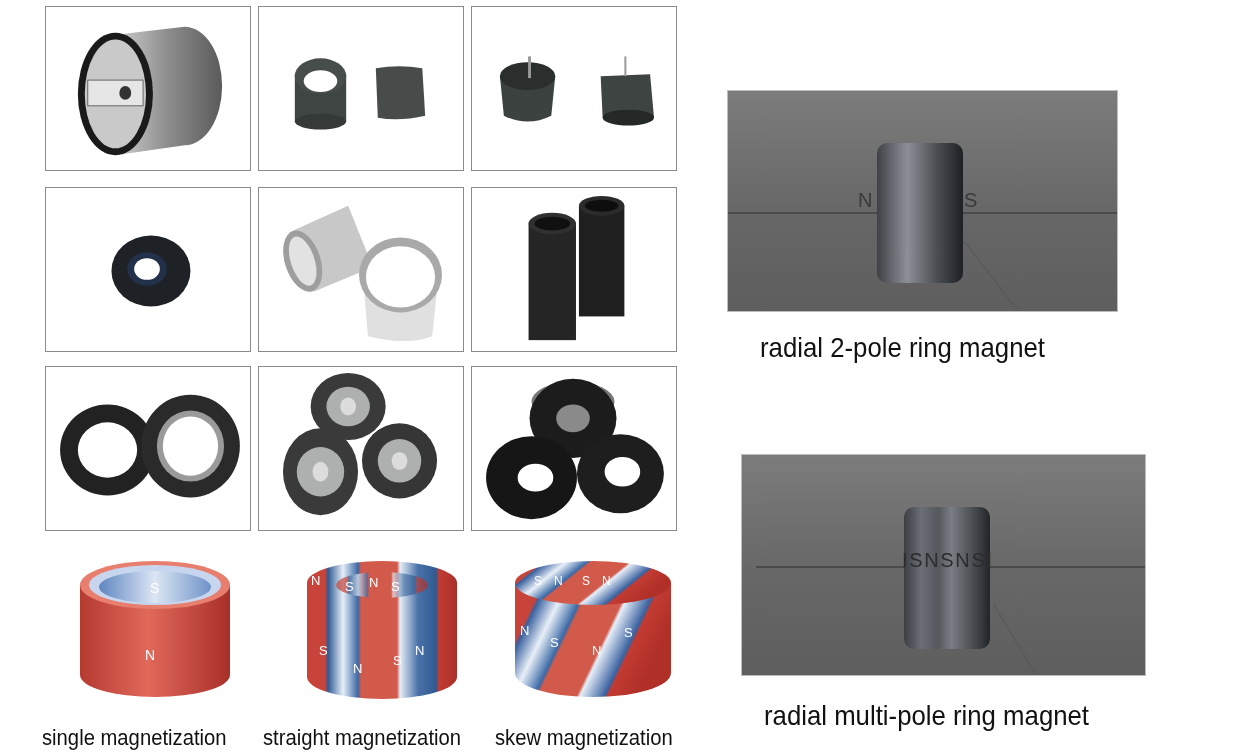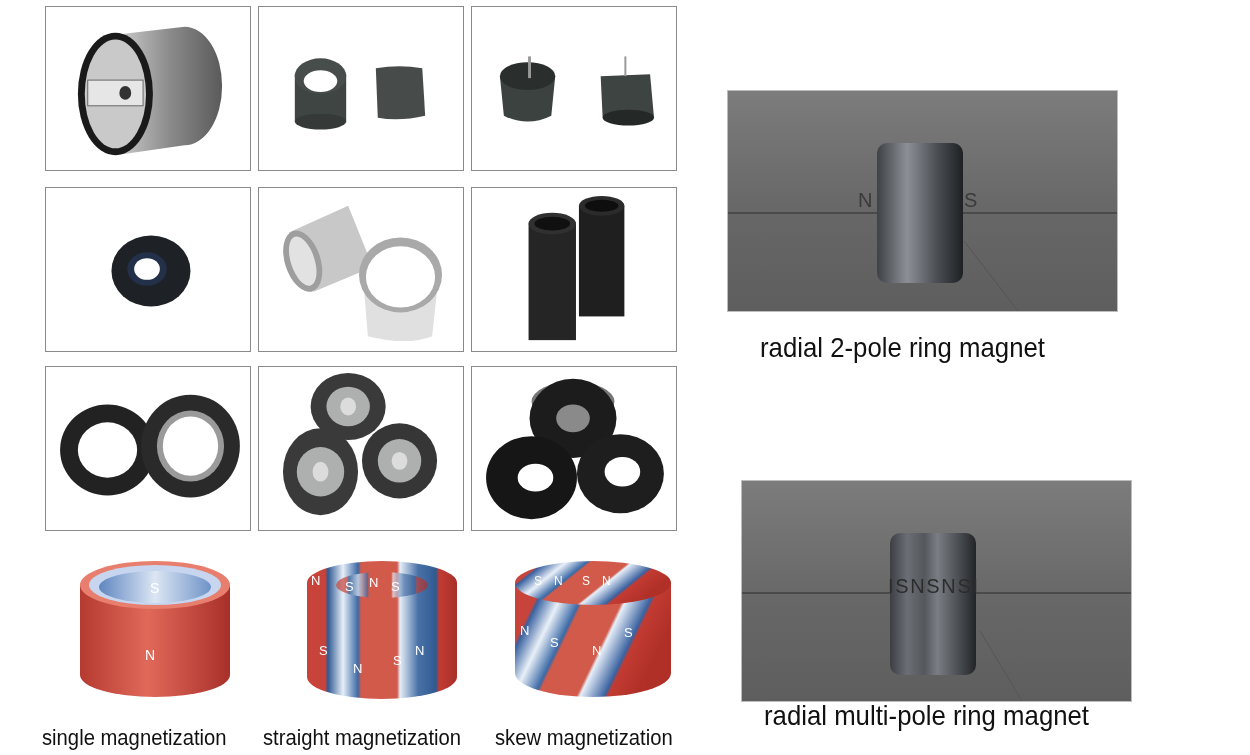--- a/index.html
+++ b/index.html
@@ -219,21 +219,21 @@
       </defs>
     <line x1="0" y1="122" x2="389" y2="122" stroke="#4a4a4a" stroke-width="2"></line>
     <line x1="236" y1="150" x2="290" y2="220" stroke="#555" stroke-width="1"></line>
     <rect x="149" y="52" width="86" height="140" rx="10" fill="url(#cyl)"></rect>
     <text x="130" y="116" fill="#3a3a3a" font-size="20" font-family="Liberation Sans, sans-serif">N</text>
     <text x="236" y="116" fill="#3a3a3a" font-size="20" font-family="Liberation Sans, sans-serif">S</text>
   </svg>
 </div>
 <div class="bigcap" style="left:760px;top:332px;">radial 2-pole ring magnet</div>
 
-<div class="render" style="left:741px;top:480px;width:389px;height:220px;">
+<div class="render" style="left:741px;top:454px;width:389px;height:220px;padding-left:14px;">
   <svg viewBox="0 0 389 220">
     <defs>
         <linearGradient id="cyl2" x1="0" x2="1">
           <stop offset="0" stop-color="#3b3f44"></stop>
           <stop offset=".2" stop-color="#6b6f75"></stop>
           <stop offset=".4" stop-color="#54585d"></stop>
           <stop offset=".55" stop-color="#7a7e84"></stop>
           <stop offset=".8" stop-color="#4a4e53"></stop>
           <stop offset="1" stop-color="#222427"></stop>
         </linearGradient>

